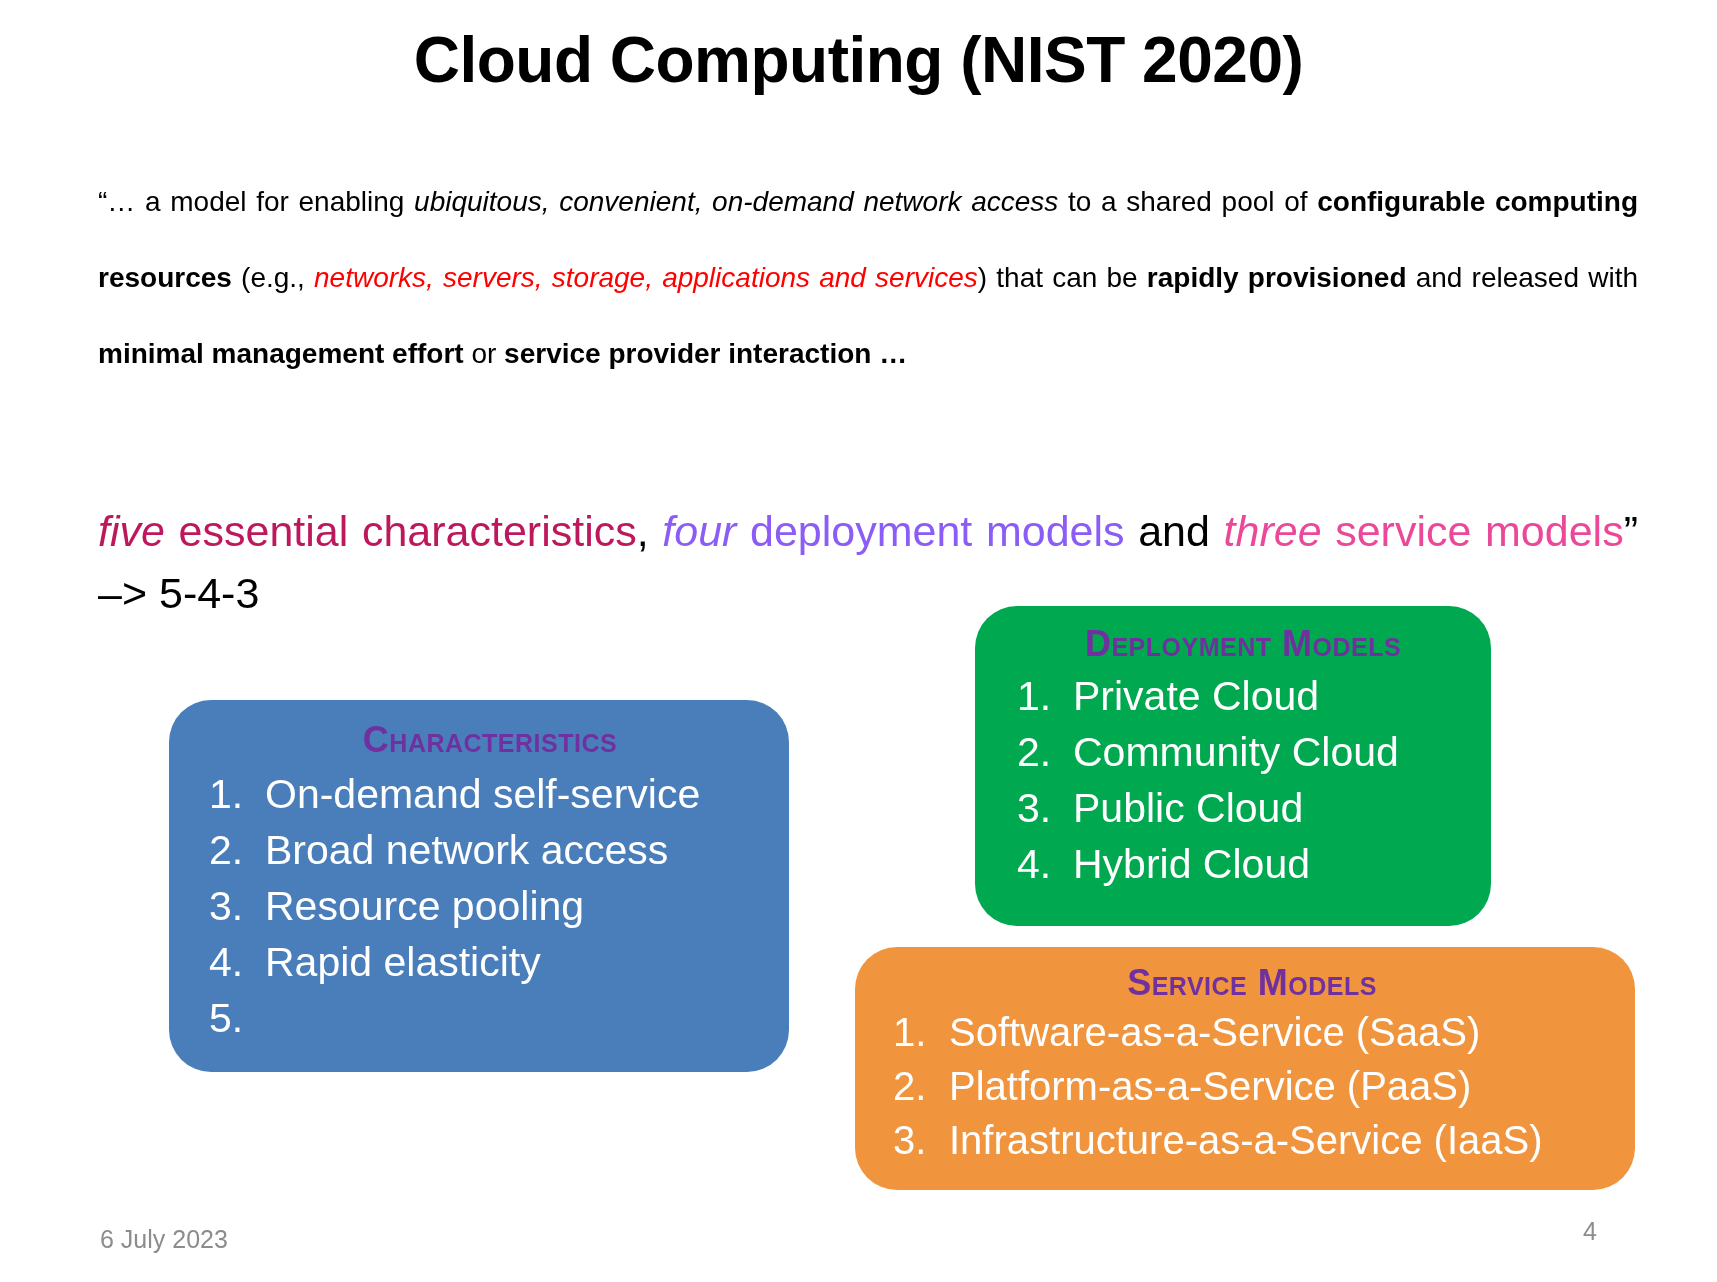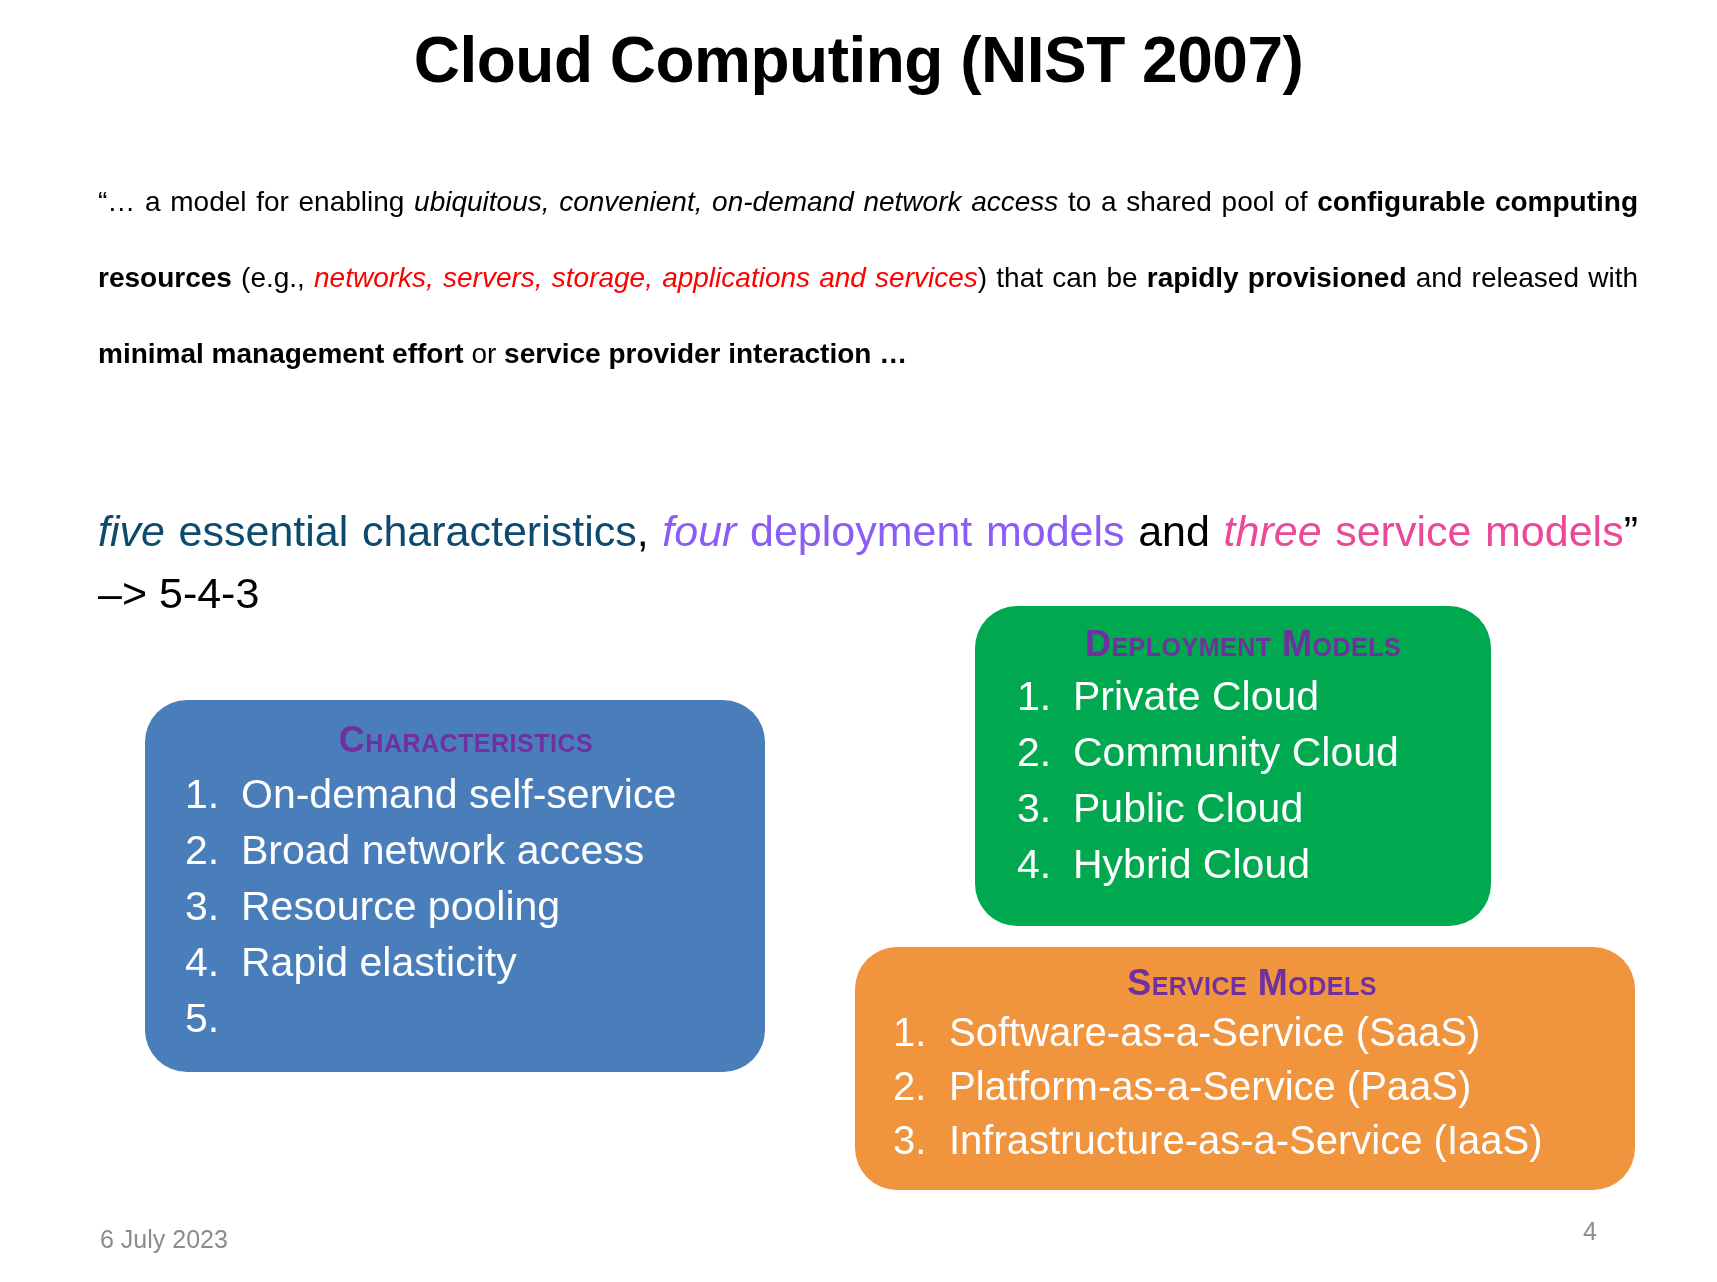--- a/index.html
+++ b/index.html
@@ -58,21 +58,21 @@
   .counts-block {
     position: absolute;
     left: 98px;
     top: 500px;
     width: 1540px;
     font-size: 43px;
     line-height: 62px;
     text-align: justify;
     text-align-last: left;
   }
-  .counts-block .blue   { color: #0c4a6e; }
+  .counts-block .blue   { color: #be185d; }
   .counts-block .green  { color: #8b5cf6; }
   .counts-block .orange { color: #ec4899; }
   .counts-block .it     { font-style: italic; }
   .counts-block .blk    { color: #000000; }
 
   
   .box {
     position: absolute;
     border-radius: 42px;
     box-sizing: border-box;
@@ -153,27 +153,27 @@
   }
   .footer-date  { position: absolute; left: 100px;  top: 0; margin-top: 8px; }
   .footer-mid   { position: absolute; left: 0; top: 0; width: 1717px; text-align: center; }
   .footer-page  { position: absolute; right: 120px; top: 0; }
 </style>
 </head>
 <body>
 
 <div class="slide">
 
-  <div class="slide-title">Cloud Computing (NIST 2007)</div>
+  <div class="slide-title">Cloud Computing (NIST 2020)</div>
 
   <div class="quote-block" id="quote-block"><span>“… a model for enabling </span><span class="em">ubiquitous, convenient, on-demand network access</span><span> to a shared pool of </span><span class="st">configurable computing resources</span><span> (e.g., </span><span class="red">networks, servers, storage, applications and services</span><span>) that can be </span><span class="st">rapidly provisioned</span><span> and released with </span><span class="st">minimal management effort</span><span> or </span><span class="st">service provider interaction …</span></div>
 
   <div class="counts-block" id="counts-block"><span class="blue it">five</span><span class="blue"> essential characteristics</span><span class="blk">, </span><span class="green it">four</span><span class="green"> deployment models</span><span class="blk"> and </span><span class="orange it">three</span><span class="orange"> service models</span><span class="blk">” –&gt; 5-4-3</span></div>
 
-  <div class="box" id="box-characteristics" style="background: rgb(74, 126, 187);">
+  <div class="box" id="box-characteristics" style="background: rgb(74, 126, 187); margin-left: 24px;">
     <div class="box-heading" style="color: rgb(112, 48, 160);">Characteristics</div>
     <ol id="list-characteristics">
         <li>
           <span class="num">1.</span>
           <span class="txt">On-demand self-service</span>
         </li>
         <li>
           <span class="num">2.</span>
           <span class="txt">Broad network access</span>
         </li>

